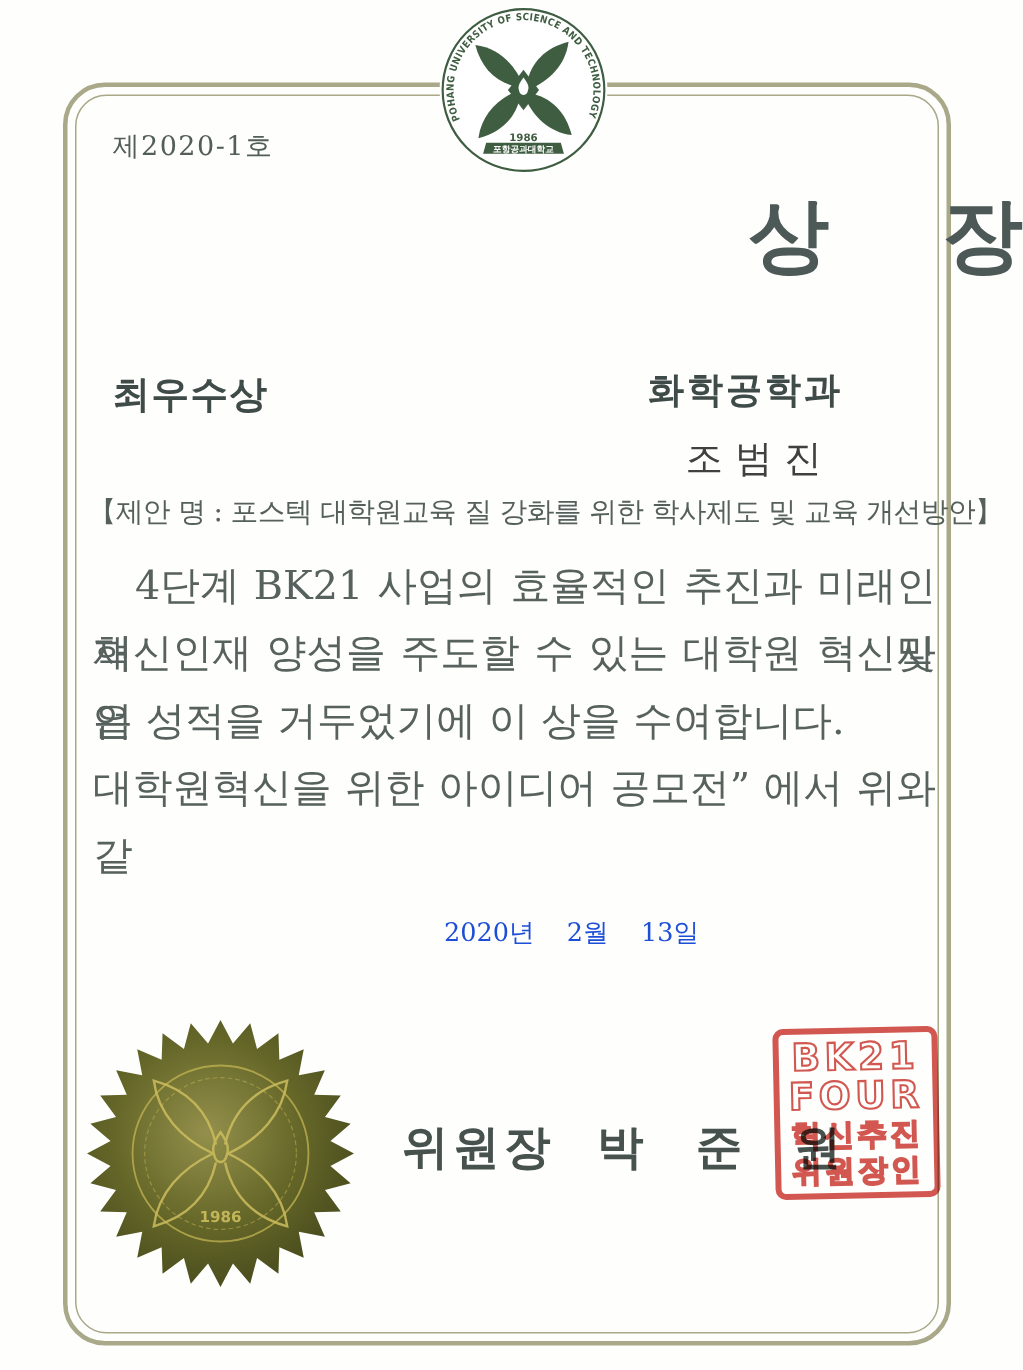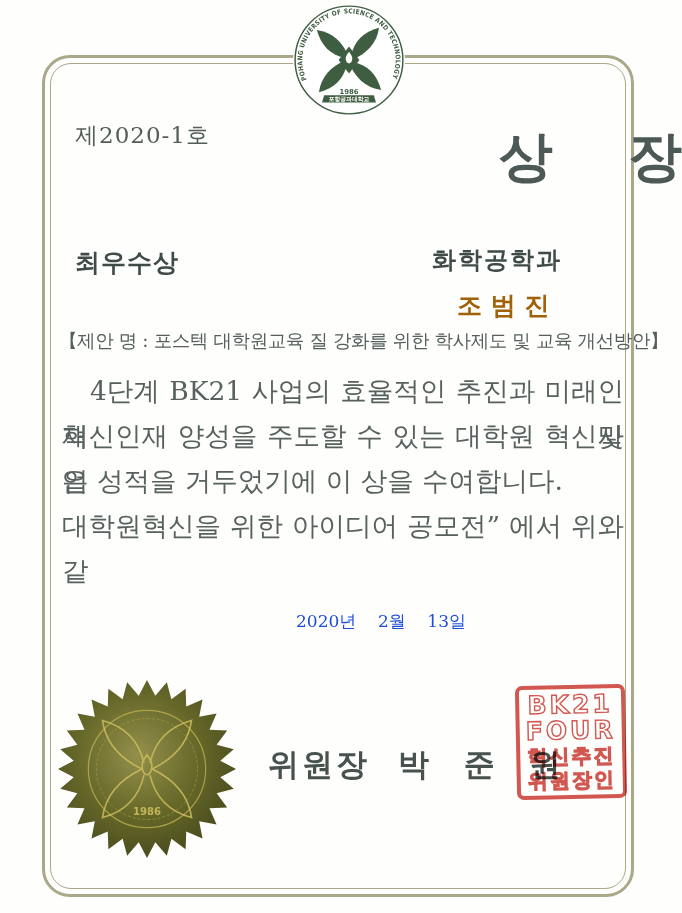--- a/index.html
+++ b/index.html
@@ -27,38 +27,38 @@
   .border-inner{
     position:absolute;left:50px;top:63px;width:576px;height:826px;
     border:1.5px solid var(--border-olive);
     border-radius:21px;
   }
   .emblem{
     position:absolute;left:292px;top:3px;width:114px;height:114px;z-index:5;
   }
   .doc-number{
     position:absolute;left:75px;top:85px;
-    font-size:23px;letter-spacing:1px;color:#535e58;margin-top:35px;
+    font-size:18px;letter-spacing:1px;color:#535e58;
   }
   .cert-title{
     position:absolute;left:0;top:121px;width:682px;
     text-align:right;font-size:54px;font-weight:600;
     color:#4c5956;white-space:pre;
   }
   .prize{
     position:absolute;left:75px;top:246px;
     font-size:25px;font-weight:700;color:#3f4b48;letter-spacing:1px;
   }
   .dept{
     position:absolute;left:432px;top:244px;
     font-size:24px;font-weight:700;color:#3f4b48;letter-spacing:2px;
   }
   .recipient{
     position:absolute;left:457px;top:289px;
-    font-size:25px;font-weight:700;color:#a16207;white-space:pre;
+    font-size:25px;font-weight:400;color:#404040;white-space:pre;
   }
   .proposal{
     position:absolute;left:59px;top:328px;width:570px;
     font-size:18.5px;color:#55605c;letter-spacing:-0.4px;white-space:nowrap;
   }
   .body-text{
     position:absolute;left:62px;top:368px;width:562px;
     font-size:26.5px;color:var(--text-body);
   }
   .body-line{

